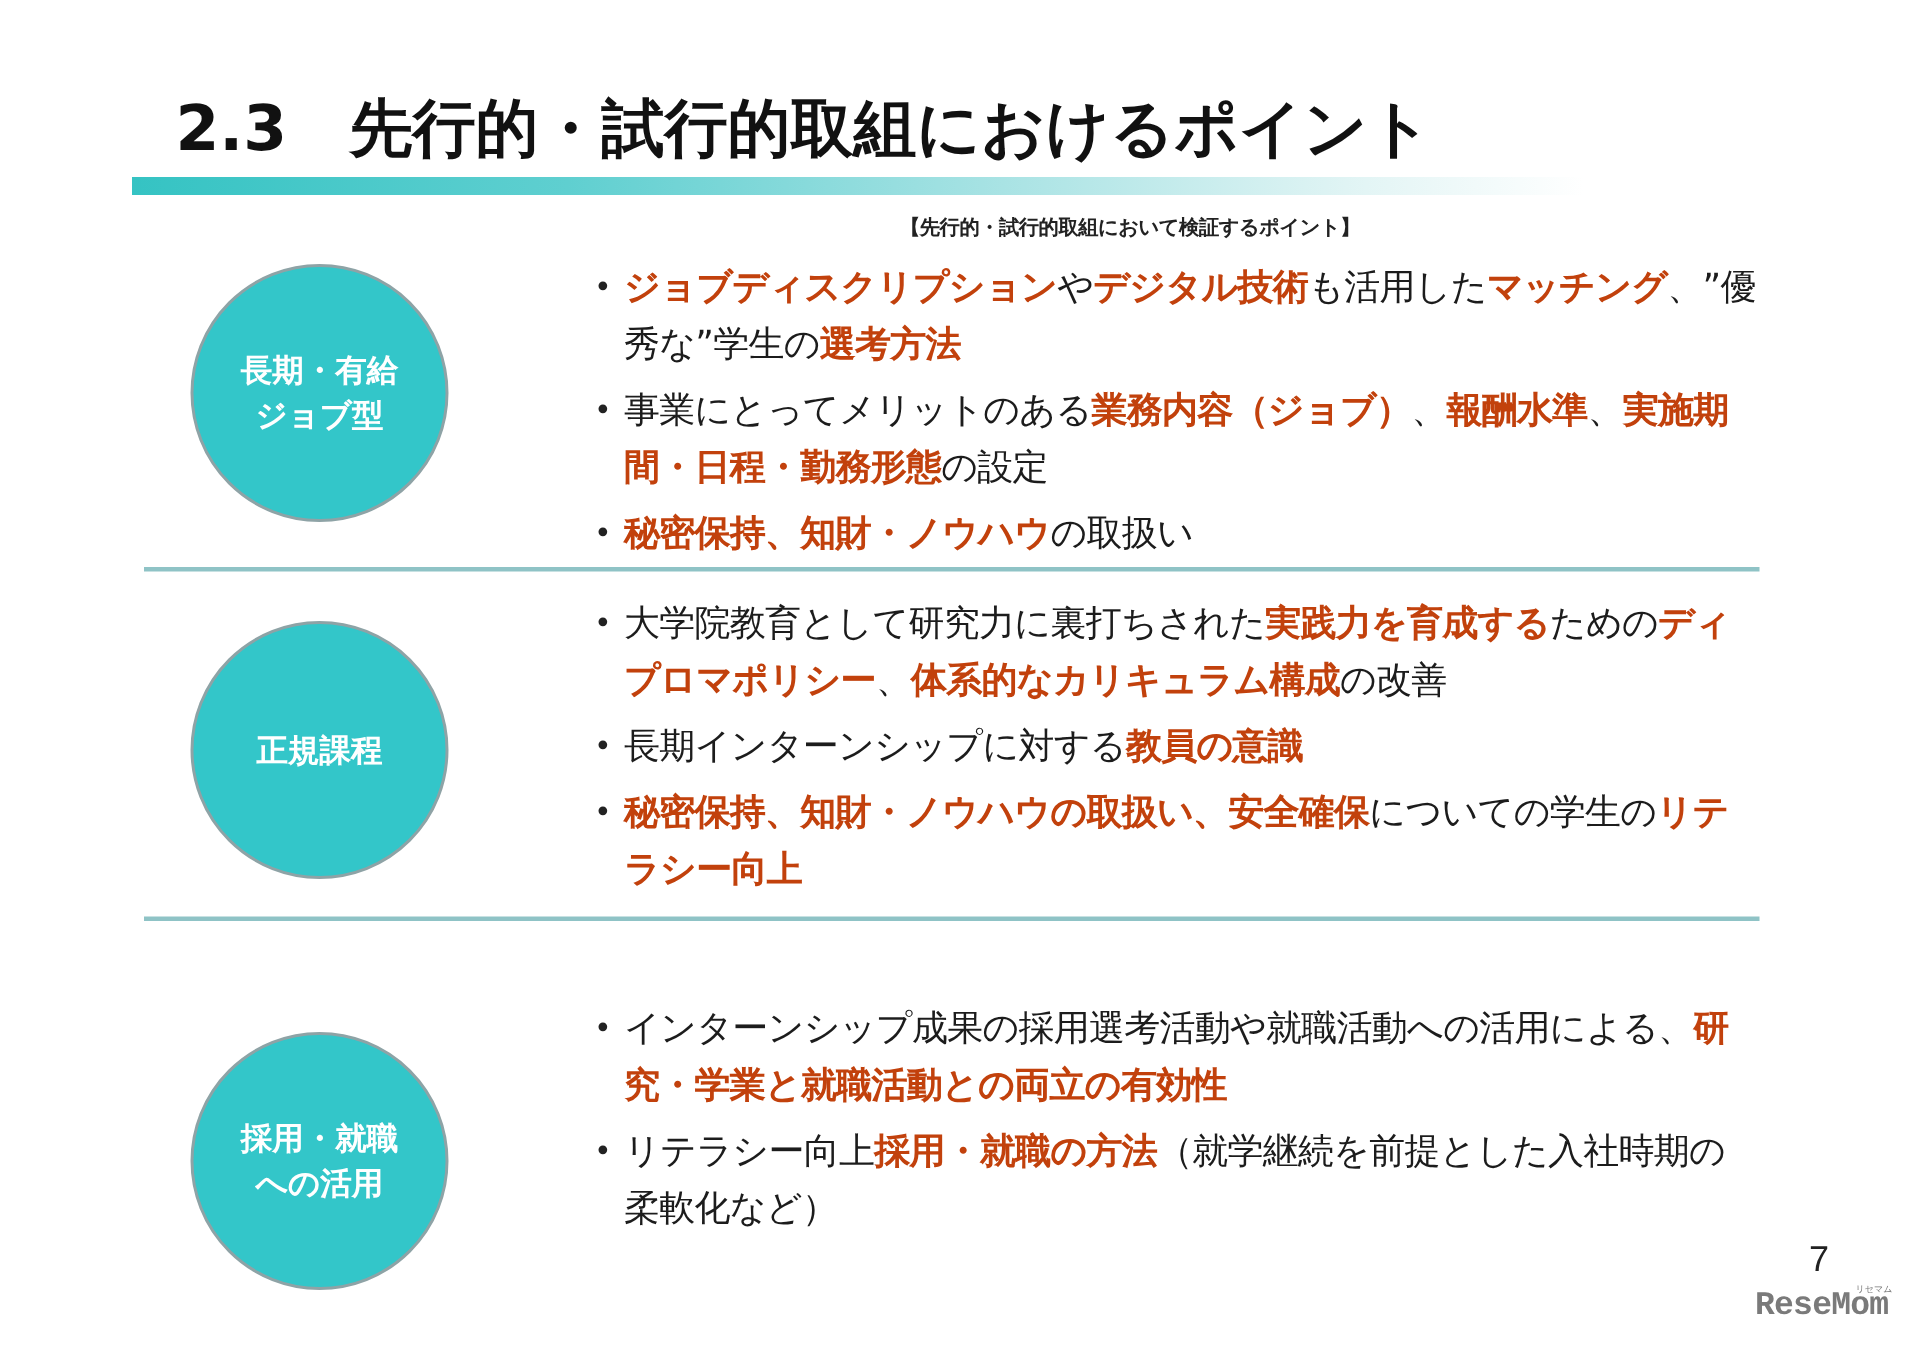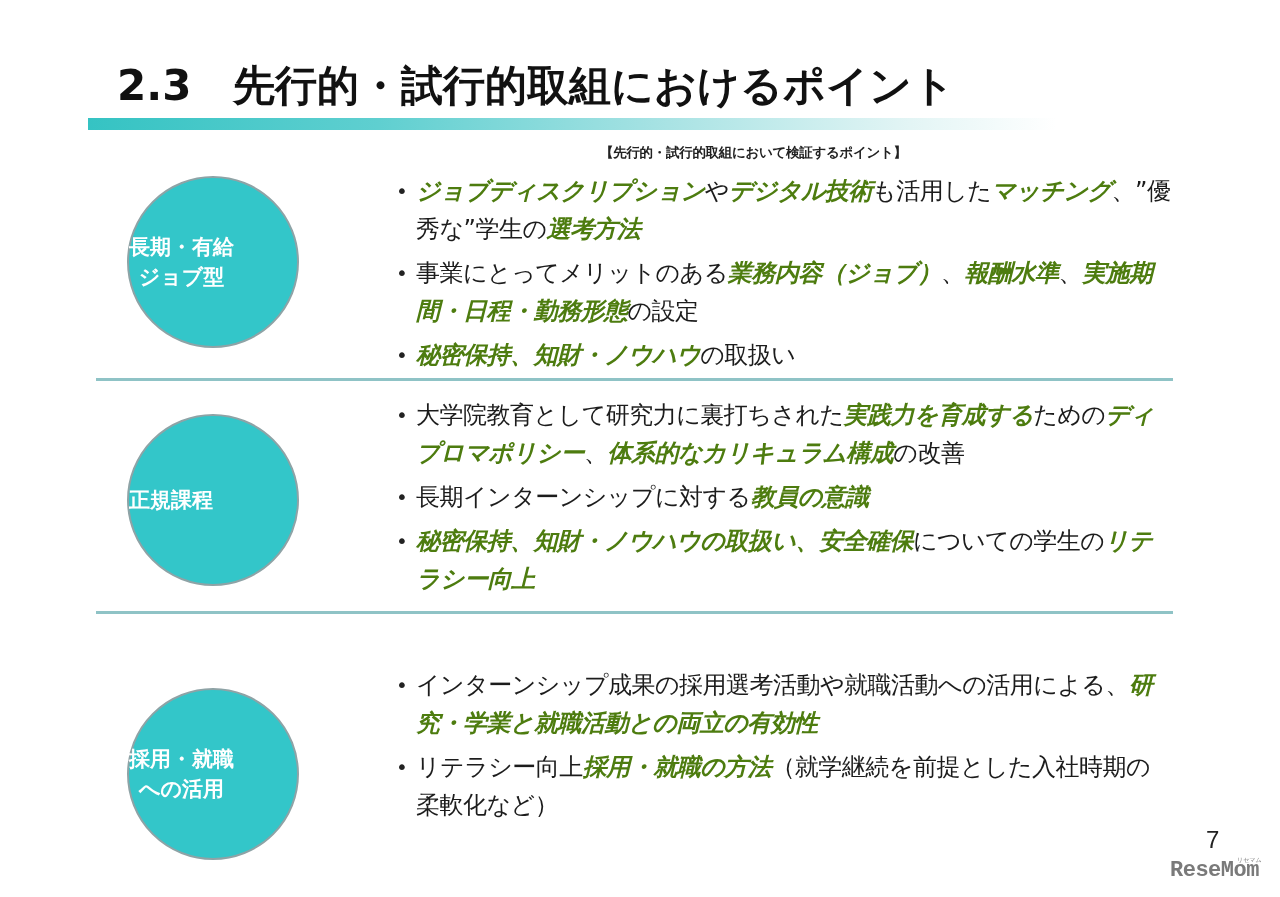--- a/index.html
+++ b/index.html
@@ -53,20 +53,21 @@
     .circle {
       position: absolute;
       left: 127px;
       width: 172px;
       height: 172px;
       border-radius: 50%;
       background: #33c6c9;
       border: 2px solid #8ea3a6;
       display: flex;
       align-items: center;
+      justify-content: center;
       text-align: center;
       color: #ffffff;
       font-weight: bold;
       font-size: 21px;
       line-height: 30px;
       box-sizing: border-box;
     }
     .circle .label {
       display: block;
       white-space: pre-line;
@@ -103,23 +104,22 @@
     }
     .bullets li .bullet {
       position: absolute;
       left: 4px;
       top: 0;
       font-size: 20px;
       color: #222;
     }
     .bullets .seg { }
     .bullets .seg.em {
-      color: #4d7c0f;
+      color: #c2410c;
       font-weight: bold;
-      font-style: italic;
     }
     .bullets .seg.plain {
       color: #1c1c1c;
     }
     .bullets-1 { top: 172px; }
     .bullets-2 { top: 396px; }
     .bullets-3 { top: 666px; }
 
     .page-number {
       position: absolute;

